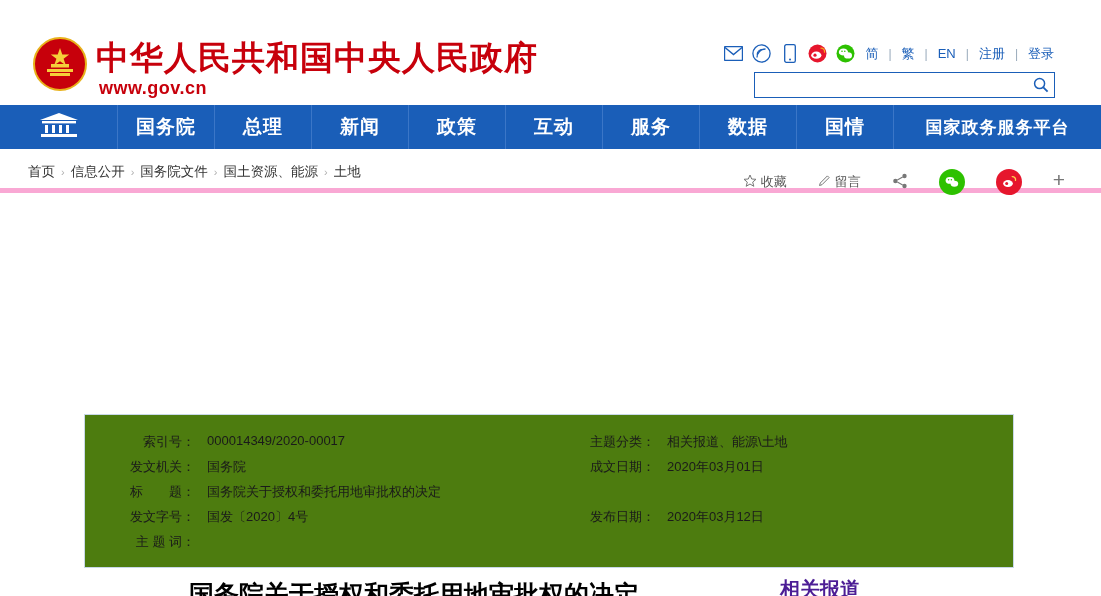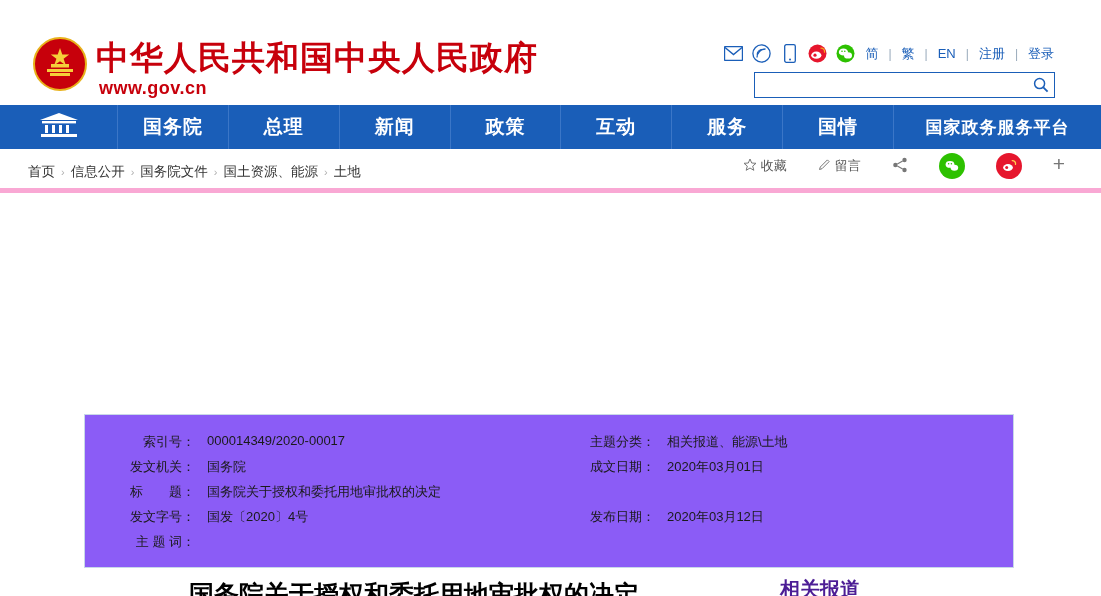--- a/index.html
+++ b/index.html
@@ -133,42 +133,42 @@
     font-size: 13.5px;
     color: #333;
     display: flex; align-items: center; gap: 6px;
     white-space: nowrap;
   }
   .crumb a { color: #333; text-decoration: none; }
   .crumb .sp { color: #b0b0b0; font-size: 11px; }
 
   .crumb-tools {
     position: absolute;
-    right: 36px; top: 4px;
+    right: 36px; top: 20px;
     display: flex; gap: 31px;
     font-size: 13px; color: #555;
   }
   .tool { display: flex; align-items: center; gap: 4px; cursor: pointer; color:#555; }
   .circ {
     width: 26px; height: 26px; border-radius: 50%;
     display: flex; align-items: center; justify-content: center;
   }
   .circ.green { background: #2dc100; }
   .circ.red { background: #e6162d; }
   .plus { font-size: 21px; color:#777; line-height: 1; cursor: pointer; }
 
   
   .content { position: relative; padding-top: 22px; }
 
   .meta-table {
     position: absolute;
     left: 84px; top: 221px;
     width: 930px;
     border: 1px solid #c8d8e8;
-    background: #8b5cf6;
+    background: #4d7c0f;
     padding: 14px 0 16px 0;
   }
   .meta-grid {
     display: grid;
     grid-template-columns: 122px 340px 120px 1fr;
     row-gap: 7px;
     font-size: 13px;
     color: #1c1c1c;
     padding: 4px 0 0 0;
   }
@@ -294,20 +294,21 @@
           <rect x="5" y="23" width="36" height="3" fill="#ffffff"></rect>
         </svg>
       </span>
     </div>
     <div class="nav-item">国务院</div>
     <div class="nav-item">总理</div>
     <div class="nav-item">新闻</div>
     <div class="nav-item">政策</div>
     <div class="nav-item">互动</div>
     <div class="nav-item">服务</div>
+    <div class="nav-item">数据</div>
     <div class="nav-item">国情</div>
     <div class="nav-item last">国家政务服务平台</div>
   </div>
 
   <div class="crumb-bar">
     <div class="crumb">
       <a href="#">首页</a>
       <span class="sp">›</span>
       <a href="#">信息公开</a>
       <span class="sp">›</span>

